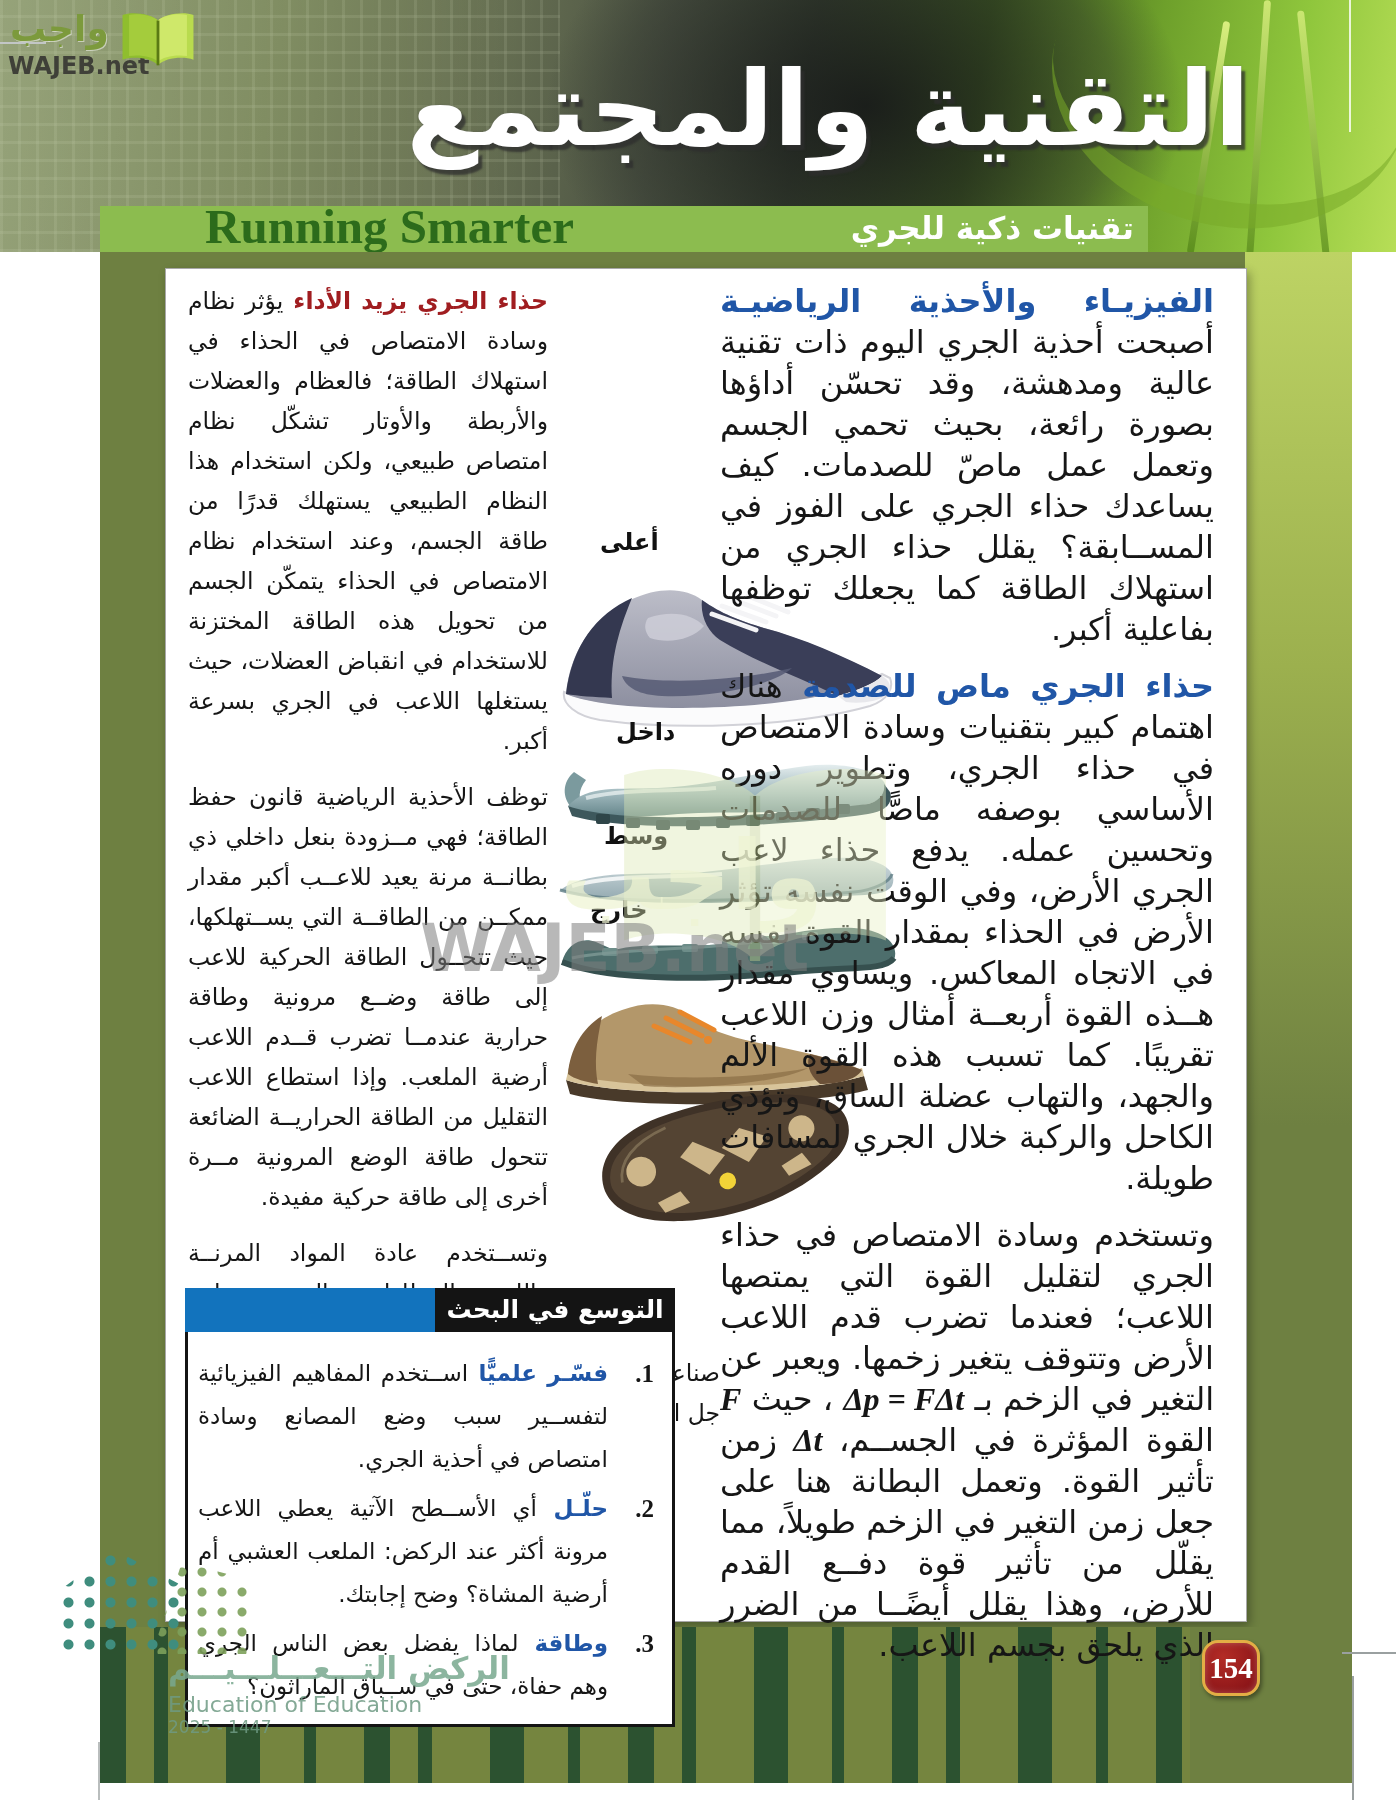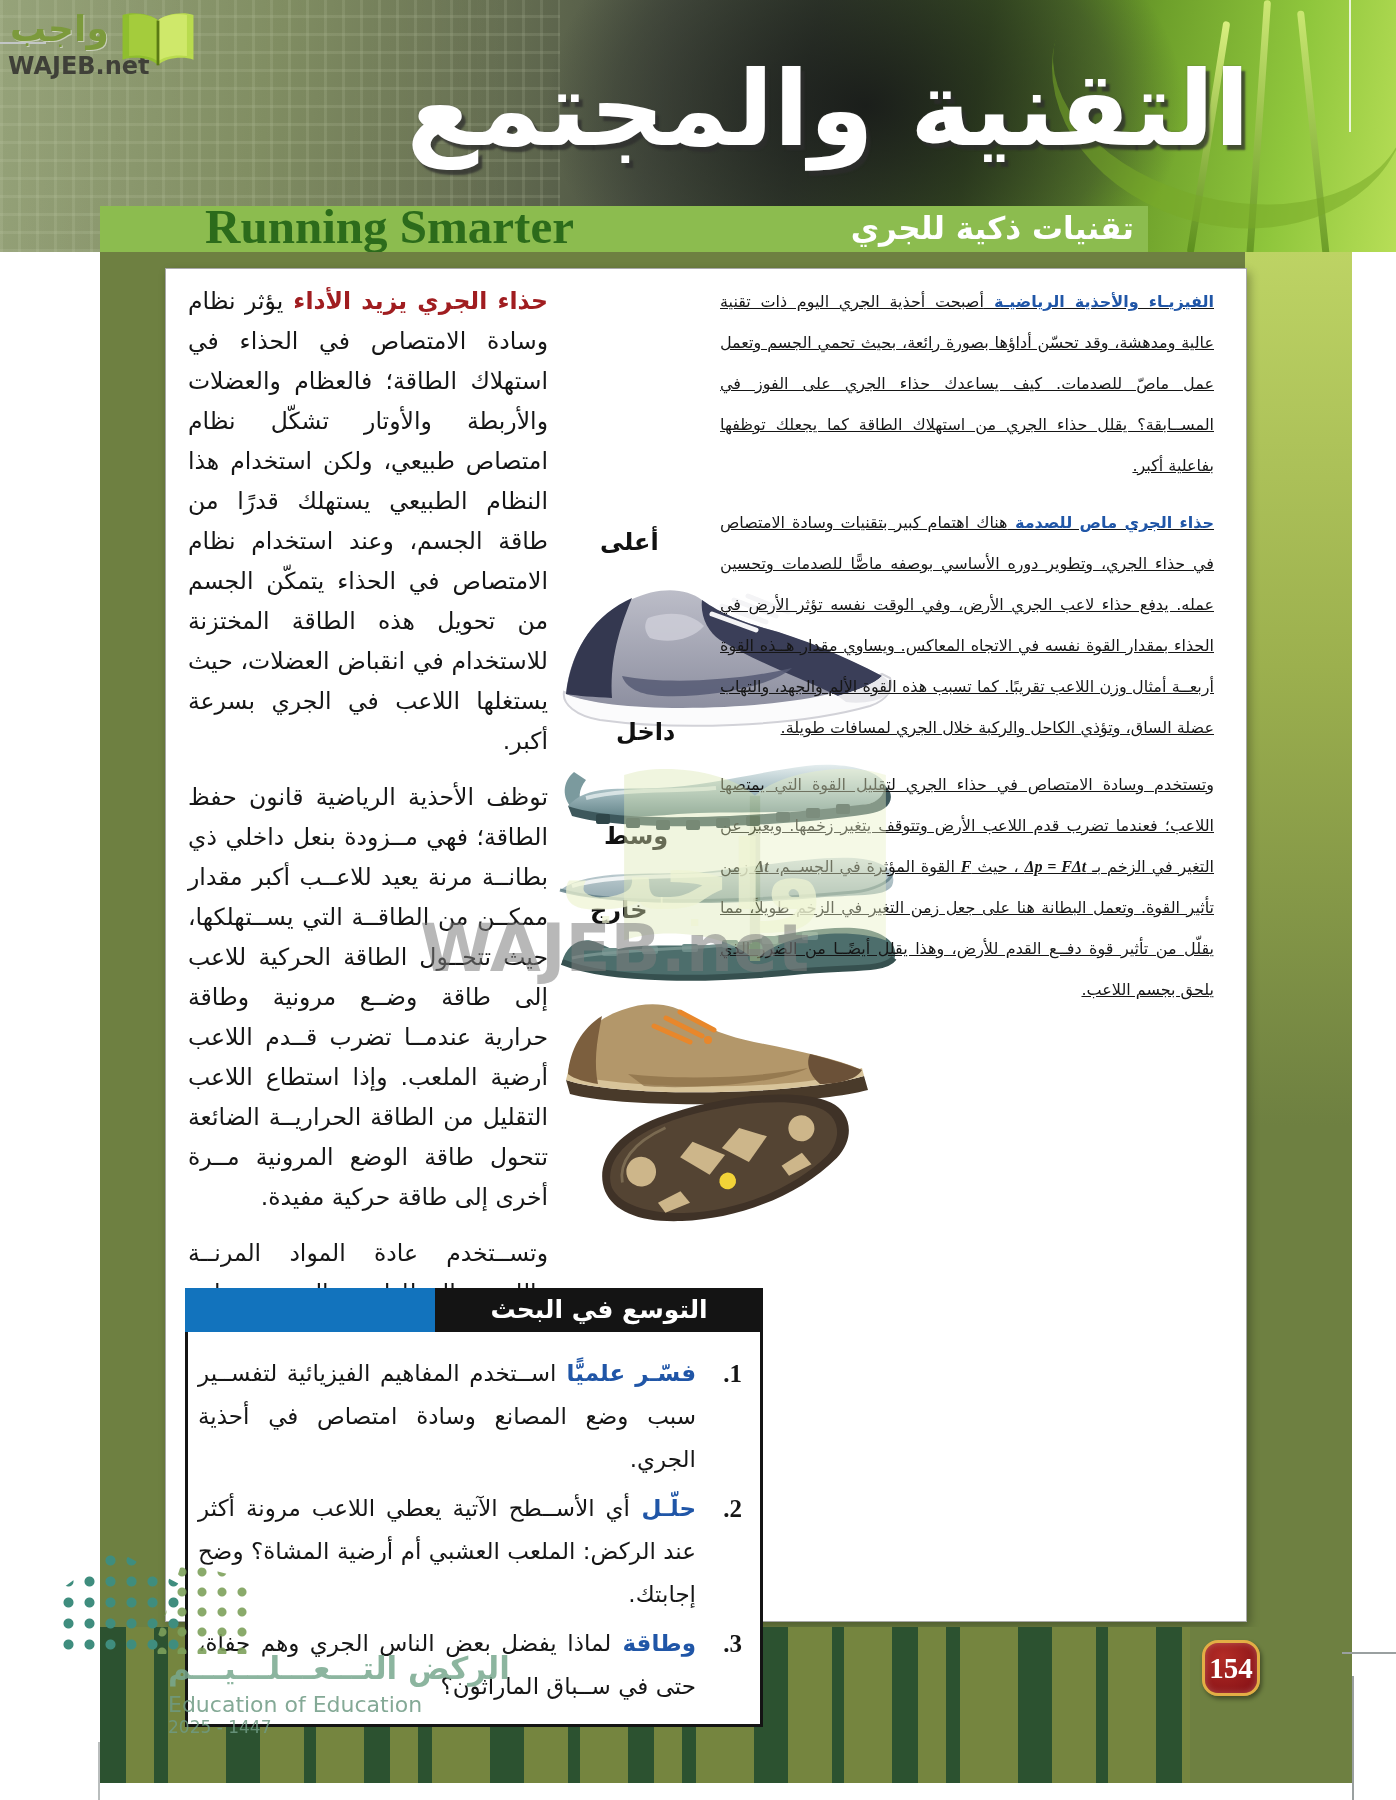--- a/index.html
+++ b/index.html
@@ -38,21 +38,21 @@
   #page-green{left:100px;top:252px;width:1252px;height:1531px;background:#6e8041;}
   #green-band{left:1245px;top:252px;width:107px;height:920px;
     background:linear-gradient(#bdd364,#9cb04e 45%,#6e8041 95%);}
 
   
   #content-panel{left:165px;top:268px;width:1080px;height:1352px;background:#ffffff;
     border:1px solid #a8a8a8;box-shadow:3px 4px 9px rgba(0,0,0,.3);}
 
   
   .col{direction:rtl;text-align:justify;color:#161616;}
-  #col-right{left:720px;top:281px;width:494px;font-size:16px;line-height:41px;z-index:3;text-decoration:underline;}
+  #col-right{left:720px;top:281px;width:494px;font-size:32px;line-height:41px;z-index:3;}
   #col-left {left:188px;top:281px;width:360px;font-size:23.5px;line-height:40px;z-index:3;}
   .col p{margin:0 0 16px 0;}
   .col p.tight{margin-bottom:0;}
   .p-wide{margin-right:-172px !important;} 
   .run-n{font-weight:normal;}
   .run-lead-blue{color:#2056a7;font-weight:bold;}
   .run-lead-red{color:#a01d20;font-weight:bold;}
   .run-formula{direction:ltr;unicode-bidi:embed;font-family:"Liberation Serif",serif;
     font-weight:bold;font-style:italic;}
 
@@ -62,21 +62,21 @@
 
   
   #wm-center{left:420px;top:725px;width:500px;height:320px;z-index:5;pointer-events:none;}
   #wm-book{position:absolute;left:180px;top:0;width:310px;height:300px;opacity:.42;}
   #wm-arabic{position:absolute;left:140px;top:95px;font-size:96px;font-weight:bold;
     color:rgba(238,244,210,.72);direction:rtl;}
   #wm-net{position:absolute;left:0;top:185px;font-size:66px;font-weight:bold;
     color:rgba(125,125,125,.55);font-family:"DejaVu Sans",sans-serif;}
 
   
-  #research-box{left:185px;top:1288px;width:578px;z-index:6;}
+  #research-box{left:185px;top:1288px;width:490px;z-index:6;}
   #research-header{display:flex;height:44px;}
   #research-header .rh-blue{width:250px;background:#1273bd;}
   #research-header .rh-black{flex:1;background:#141414;color:#fff;direction:rtl;
     text-align:center;font-weight:bold;font-size:25px;line-height:44px;}
   #research-body{background:#fff;border:3px solid #141414;border-top:none;
     padding:14px 10px 16px 10px;direction:rtl;}
   .r-item{position:relative;padding-right:54px;margin-top:6px;font-size:23px;
     line-height:43px;text-align:justify;color:#161616;}
   .r-num{position:absolute;right:8px;top:0;font-weight:bold;font-size:25px;
     font-family:"Liberation Serif",serif;}

